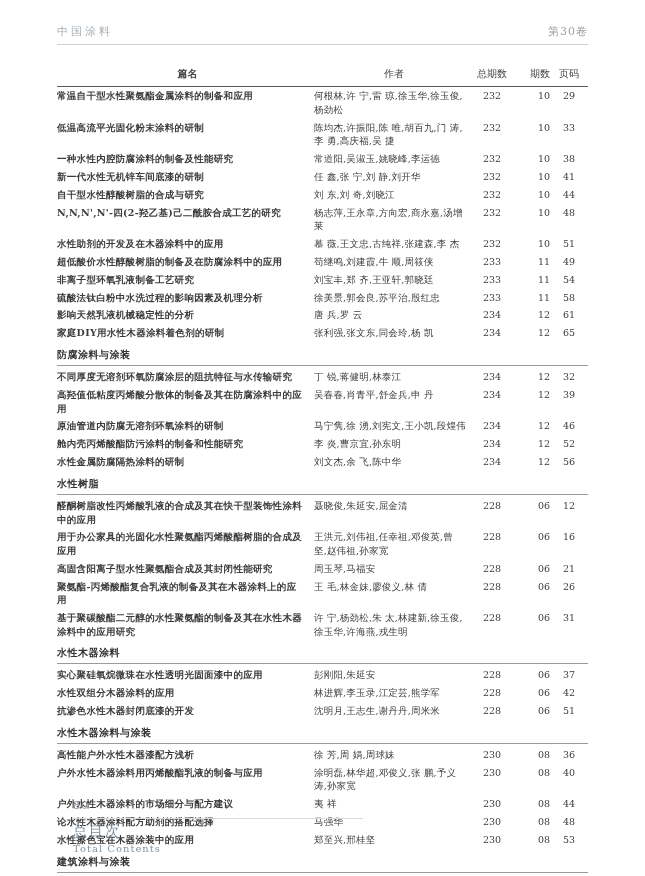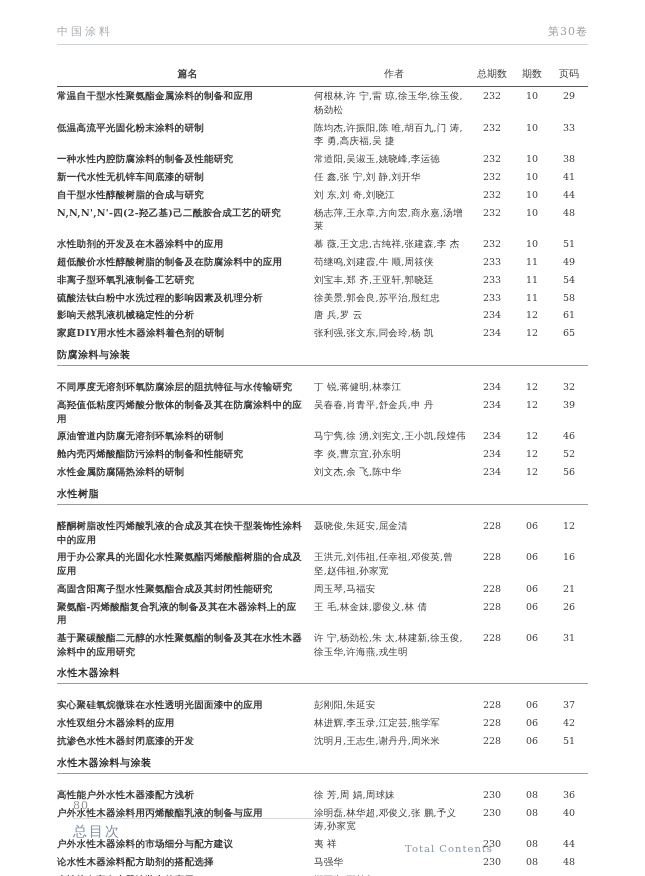--- a/index.html
+++ b/index.html
@@ -18,41 +18,41 @@
   .journal-header .vol{letter-spacing:1px;color:#9aa1a7;}
   .header-rule{border:none;border-top:1px solid #ccd1d5;margin:5px 0 0 0;}
 
   
   .toc{margin-top:22px;}
   .thead{display:flex;align-items:flex-end;font-size:10px;color:#454545;
     padding:0 0 5px 0;border-bottom:1.4px solid #5a5a5a;}
   .c-title{flex:1;min-width:0;font-weight:bold;}
   .c-auth{width:152px;}
   .c-n1{width:44px;text-align:center;}
-  .c-n2{width:36px;text-align:center;}
+  .c-n2{width:36px;text-align:right;}
   .c-n3{width:38px;text-align:center;}
   .thead .c-title,.thead .c-auth{text-align:center;}
 
   .tbody{border-bottom:1px solid #7d7d7d;padding-bottom:2px;}
   .row{display:flex;align-items:flex-start;font-size:9.5px;line-height:13.5px;
     padding:2.2px 0;color:#3c3c3c;}
   .row .c-title{padding-right:10px;letter-spacing:0.3px;}
   .row .c-auth{padding-right:4px;letter-spacing:0.2px;}
   .row .c-n1,.row .c-n2,.row .c-n3{flex-shrink:0;}
 
   .section-row{font-weight:bold;font-size:10px;letter-spacing:0.5px;
-    padding:6px 0 3px 0;border-bottom:1px solid #9b9b9b;margin-bottom:12px;color:#333;}
+    padding:6px 0 3px 0;border-bottom:1px solid #9b9b9b;margin-bottom:2px;color:#333;}
 
   
   .footer{position:absolute;left:73px;bottom:22px;width:420px;}
   .folio{font-size:11px;color:#8e959b;letter-spacing:1px;}
   .footer-rule{border:none;border-top:1px solid #d8dbde;width:290px;margin:6px 0 4px 0;}
   .footer-cn{font-size:14px;color:#7e8fa0;letter-spacing:2px;}
   .footer-en{font-size:10px;color:#8494a4;margin-top:2px;letter-spacing:1px;
-    font-family:"DejaVu Serif","Liberation Serif",serif;text-align:right;}
+    font-family:"DejaVu Serif","Liberation Serif",serif;}
 </style>
 </head>
 <body>
 
 <div class="page">
 
   <div class="journal-header">
     <span class="jt">中国涂料</span>
     <span class="vol">第30卷</span>
   </div>

